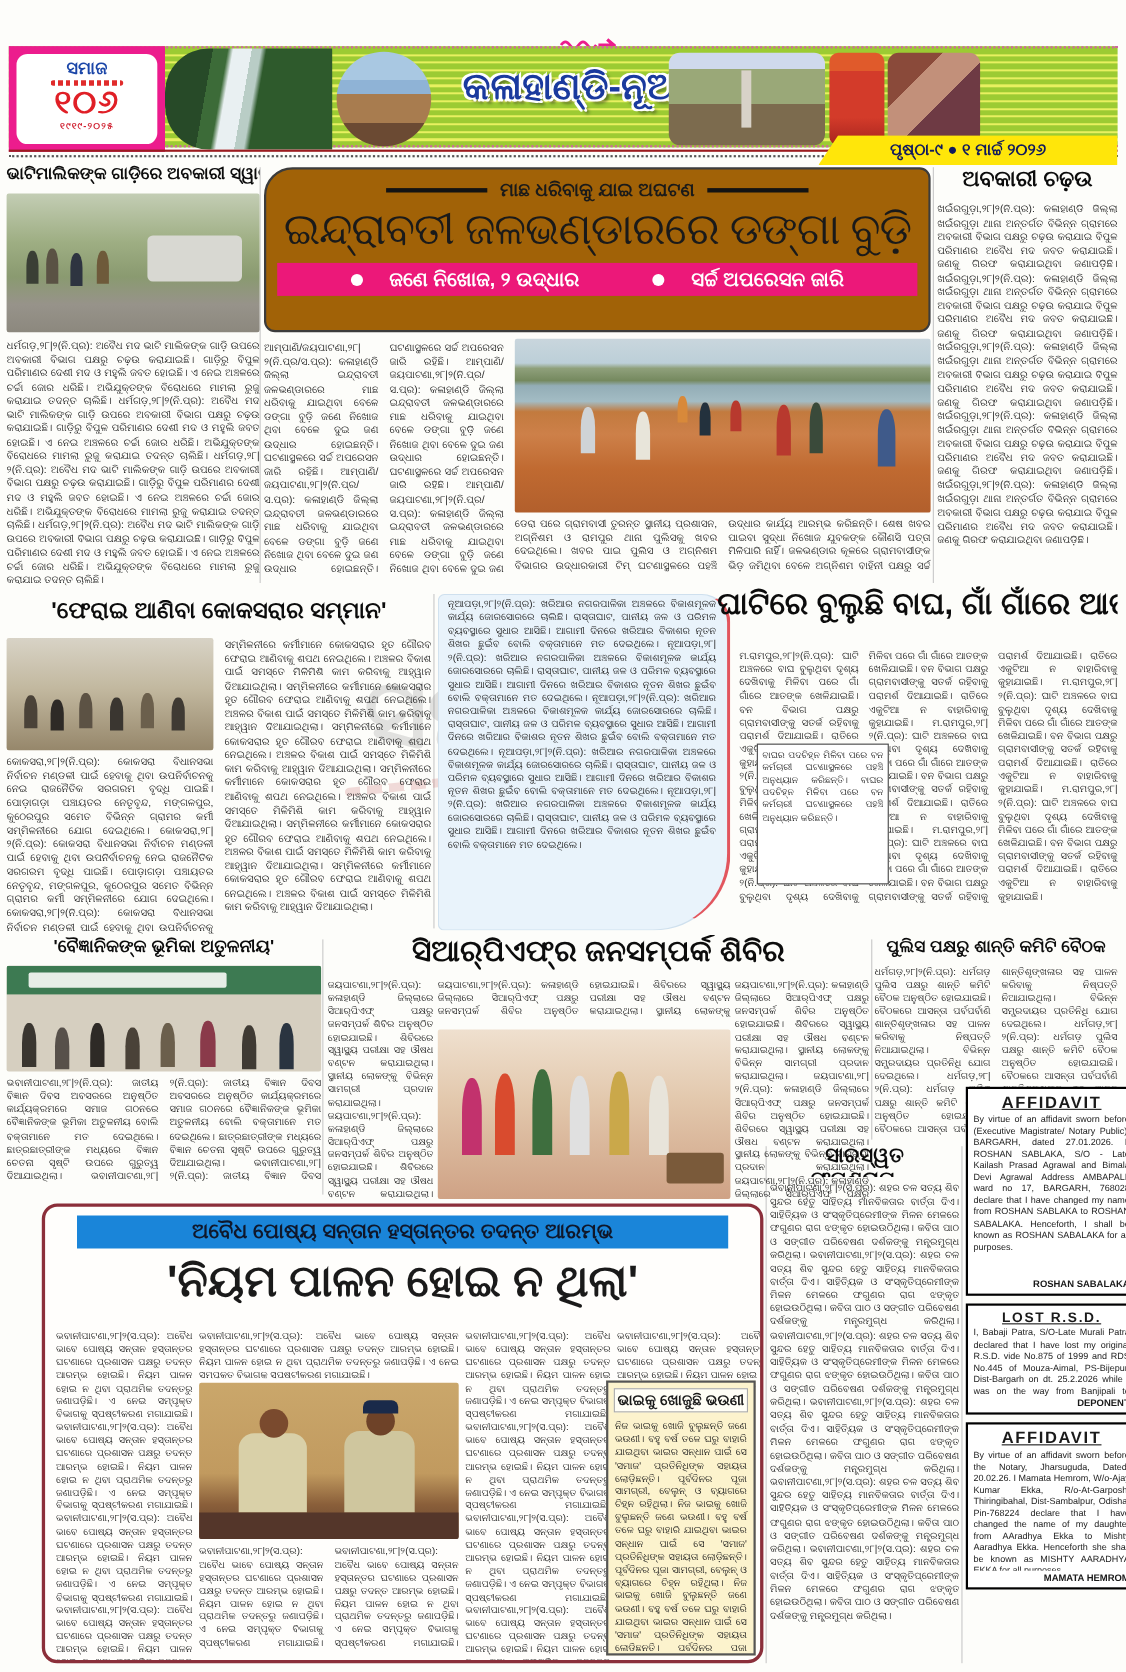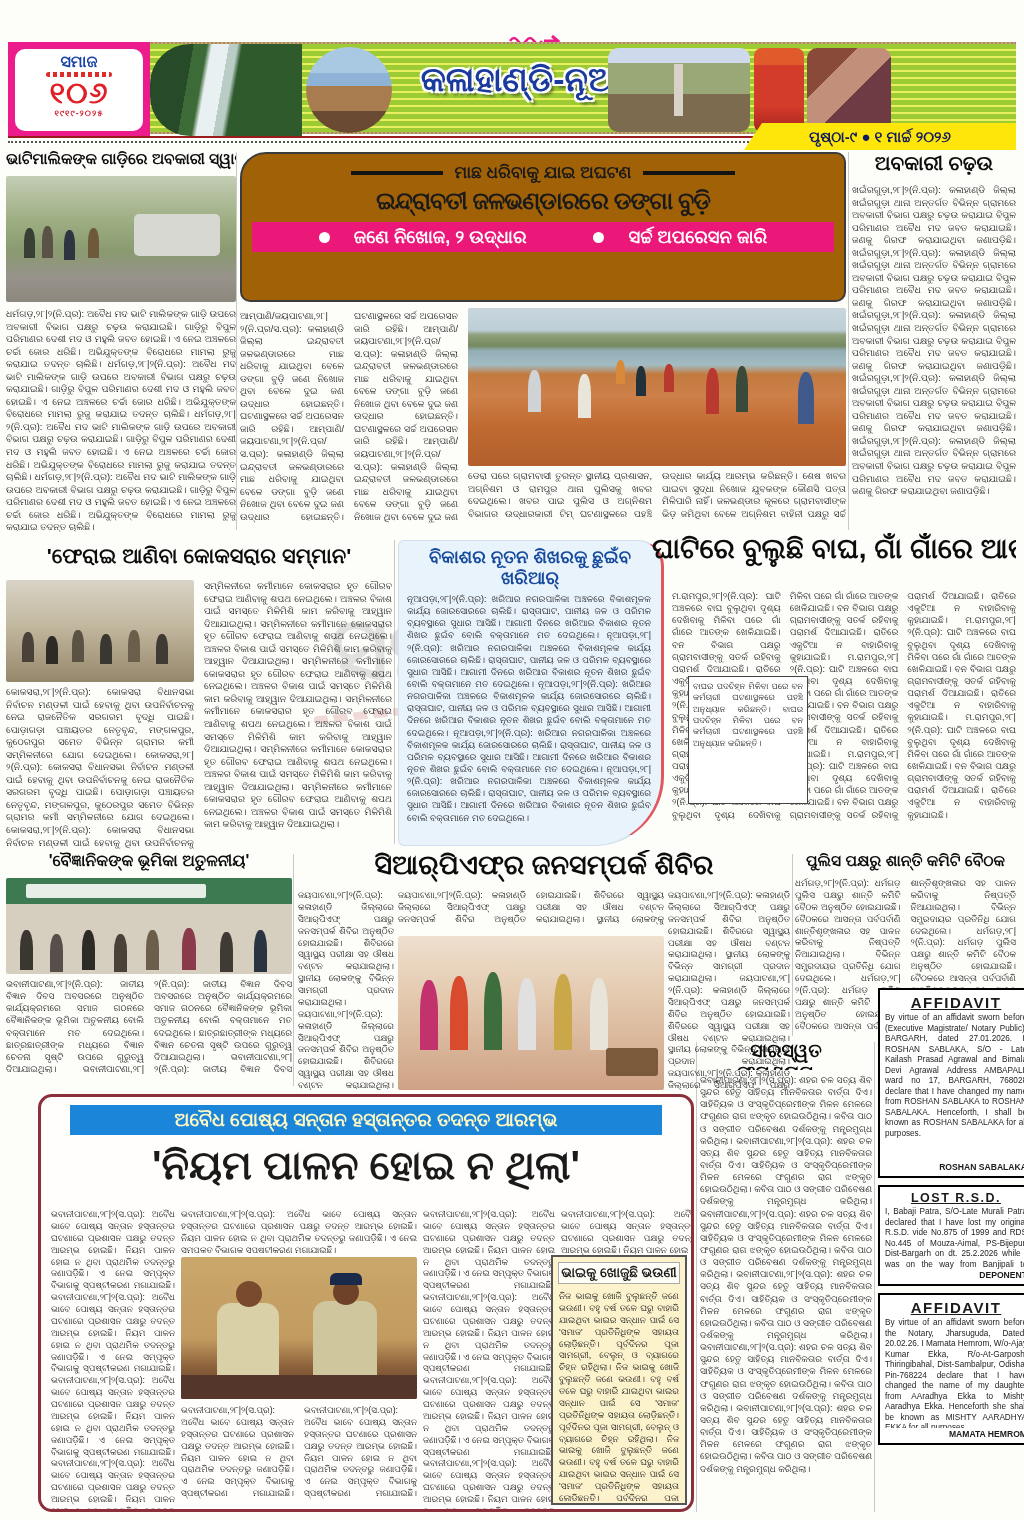--- a/index.html
+++ b/index.html
@@ -33,41 +33,41 @@
     text-align:center; font-weight:bold; font-size:15px; color:#101a5e; line-height:27px}
   #rule-red {left:8px; top:136px; width:1008px; height:2px; background:#9b1b1f}
   #rule-dotted {left:8px; top:141px; width:1008px; height:0; border-top:2px dotted #555}
 
   
   #hbox {position:absolute; left:0; top:0; width:606px; height:150px; background:#a16207;
     border:2px solid #3c3c3c; border-radius:26px 10px 10px 10px; padding-top:9px; overflow:hidden}
   .kicker-row {display:flex; align-items:center; justify-content:center; gap:12px}
   .kline {flex:0 0 92px; height:4px; background:#131313}
   #kicker {font-size:17px; font-weight:bold}
-  #main-headline {font-size:24px; font-weight:bold; text-align:center; letter-spacing:-1px; margin-top:4px; white-space:nowrap}
+  #main-headline {font-size:40px; font-weight:normal; text-align:center; letter-spacing:-1px; margin-top:4px; white-space:nowrap}
   #strip {margin:7px 10px 0; background:#ec1879; height:30px; display:flex; align-items:center;
     justify-content:space-evenly; color:#fff; font-size:18px; font-weight:bold}
   .strip-item {display:flex; align-items:center; gap:24px}
   .wdot {width:11px; height:11px; border-radius:50%; background:#fff; display:inline-block}
 
   
   #art-khariar {background:#e9f3fb; border:1px solid #cfe0ee; border-right:3px solid #e2565e;
     border-radius:6px 26px 70px 6px; overflow:hidden}
   #khariar-h {font-size:18px; font-weight:bold; color:#15499c; text-align:center; padding:6px 4px 2px}
 
   
   .legal-box {border:2px solid #000; background:#fff; padding:4px 5px; margin-bottom:7px; overflow:hidden}
   .legal-title {text-align:center; font-weight:bold; letter-spacing:1.5px; text-decoration:underline}
   .legal-body {font-size:8.2px; line-height:1.28; text-align:justify; color:#222; margin-top:2px}
   .legal-sig {text-align:right; font-weight:bold; font-size:8.6px; margin-top:1px}
 
   
   #bottom-box {left:38px; top:1094px; width:656px; height:418px; border:3px solid #8b2f3a;
     border-radius:14px; background:#fffefc; overflow:hidden}
-  #bottom-banner {margin:8px auto 0; width:592px; height:30px; background:#1a85d9; color:#fef9c3;
+  #bottom-banner {margin:8px auto 0; width:592px; height:30px; background:#1a85d9; color:#0f172a;
     font-size:19px; font-weight:bold; text-align:center; line-height:30px}
   #bottom-headline {font-size:40px; font-weight:bold; text-align:center; margin-top:8px; white-space:nowrap}
   #ybox {position:absolute; left:510px; top:158px; width:136px; bottom:4px; border:2px solid #555; background:#fcf3cd}
   #ybox-title {background:#fffef6; border:1px solid #aaa; margin:5px; text-align:center;
     font-weight:bold; font-size:13.5px; padding:2px 1px}
   #ybox-body {padding:0 6px 6px; font-size:8.8px; line-height:1.35; text-align:justify; overflow:hidden;
     position:absolute; top:34px; bottom:2px; left:0; right:0}
 
   
   #watermark {left:268px; top:598px; width:330px; height:210px; opacity:.20; pointer-events:none; text-align:center; z-index:0}
@@ -187,21 +187,20 @@
       <div class="fig" style="left:66px;top:50px;width:12px;height:32px;background:#5c5244"></div>
       <div class="fig" style="left:94px;top:54px;width:12px;height:30px;background:#3a3630"></div>
       <div class="fig" style="left:122px;top:50px;width:12px;height:32px;background:#6b5f4c"></div>
       <div class="fig" style="left:150px;top:54px;width:12px;height:30px;background:#3f3a33"></div>
     </div>
     <div class="body-txt abs" style="left:0;top:142px;width:188px;height:164px">କୋକସରା,୨୮|୨(ନି.ପ୍ର): କୋକସରା ବିଧାନସଭା ନିର୍ବାଚନ ମଣ୍ଡଳୀ ପାଇଁ ହେବାକୁ ଥିବା ଉପନିର୍ବାଚନକୁ ନେଇ ରାଜନୈତିକ ସରଗରମ ବୃଦ୍ଧି ପାଇଛି। ପୋଡ଼ାଗଡ଼ା ପଞ୍ଚାୟତର ନେତୃବୃନ୍ଦ, ମଙ୍ଗଳପୁର, କୁଠେରପୁର ସମେତ ବିଭିନ୍ନ ଗ୍ରାମର କର୍ମୀ ସମ୍ମିଳନୀରେ ଯୋଗ ଦେଇଥିଲେ। କୋକସରା,୨୮|୨(ନି.ପ୍ର): କୋକସରା ବିଧାନସଭା ନିର୍ବାଚନ ମଣ୍ଡଳୀ ପାଇଁ ହେବାକୁ ଥିବା ଉପନିର୍ବାଚନକୁ ନେଇ ରାଜନୈତିକ ସରଗରମ ବୃଦ୍ଧି ପାଇଛି। ପୋଡ଼ାଗଡ଼ା ପଞ୍ଚାୟତର ନେତୃବୃନ୍ଦ, ମଙ୍ଗଳପୁର, କୁଠେରପୁର ସମେତ ବିଭିନ୍ନ ଗ୍ରାମର କର୍ମୀ ସମ୍ମିଳନୀରେ ଯୋଗ ଦେଇଥିଲେ। କୋକସରା,୨୮|୨(ନି.ପ୍ର): କୋକସରା ବିଧାନସଭା ନିର୍ବାଚନ ମଣ୍ଡଳୀ ପାଇଁ ହେବାକୁ ଥିବା ଉପନିର୍ବାଚନକୁ ନେଇ ରାଜନୈତିକ ସରଗରମ ବୃଦ୍ଧି ପାଇଛି। ପୋଡ଼ାଗଡ଼ା ପଞ୍ଚାୟତର ନେତୃବୃନ୍ଦ, ମଙ୍ଗଳପୁର, କୁଠେରପୁର ସମେତ ବିଭିନ୍ନ ଗ୍ରାମର କର୍ମୀ ସମ୍ମିଳନୀରେ ଯୋଗ ଦେଇଥିଲେ।</div>
     <div class="body-txt abs" style="left:198px;top:36px;width:188px;height:270px">ସମ୍ମିଳନୀରେ କର୍ମୀମାନେ କୋକସରାର ହୃତ ଗୌରବ ଫେରାଇ ଆଣିବାକୁ ଶପଥ ନେଇଥିଲେ। ଅଞ୍ଚଳର ବିକାଶ ପାଇଁ ସମସ୍ତେ ମିଳିମିଶି କାମ କରିବାକୁ ଆହ୍ୱାନ ଦିଆଯାଇଥିଲା। ସମ୍ମିଳନୀରେ କର୍ମୀମାନେ କୋକସରାର ହୃତ ଗୌରବ ଫେରାଇ ଆଣିବାକୁ ଶପଥ ନେଇଥିଲେ। ଅଞ୍ଚଳର ବିକାଶ ପାଇଁ ସମସ୍ତେ ମିଳିମିଶି କାମ କରିବାକୁ ଆହ୍ୱାନ ଦିଆଯାଇଥିଲା। ସମ୍ମିଳନୀରେ କର୍ମୀମାନେ କୋକସରାର ହୃତ ଗୌରବ ଫେରାଇ ଆଣିବାକୁ ଶପଥ ନେଇଥିଲେ। ଅଞ୍ଚଳର ବିକାଶ ପାଇଁ ସମସ୍ତେ ମିଳିମିଶି କାମ କରିବାକୁ ଆହ୍ୱାନ ଦିଆଯାଇଥିଲା। ସମ୍ମିଳନୀରେ କର୍ମୀମାନେ କୋକସରାର ହୃତ ଗୌରବ ଫେରାଇ ଆଣିବାକୁ ଶପଥ ନେଇଥିଲେ। ଅଞ୍ଚଳର ବିକାଶ ପାଇଁ ସମସ୍ତେ ମିଳିମିଶି କାମ କରିବାକୁ ଆହ୍ୱାନ ଦିଆଯାଇଥିଲା। ସମ୍ମିଳନୀରେ କର୍ମୀମାନେ କୋକସରାର ହୃତ ଗୌରବ ଫେରାଇ ଆଣିବାକୁ ଶପଥ ନେଇଥିଲେ। ଅଞ୍ଚଳର ବିକାଶ ପାଇଁ ସମସ୍ତେ ମିଳିମିଶି କାମ କରିବାକୁ ଆହ୍ୱାନ ଦିଆଯାଇଥିଲା। ସମ୍ମିଳନୀରେ କର୍ମୀମାନେ କୋକସରାର ହୃତ ଗୌରବ ଫେରାଇ ଆଣିବାକୁ ଶପଥ ନେଇଥିଲେ। ଅଞ୍ଚଳର ବିକାଶ ପାଇଁ ସମସ୍ତେ ମିଳିମିଶି କାମ କରିବାକୁ ଆହ୍ୱାନ ଦିଆଯାଇଥିଲା।</div>
   </div>
 
   <div class="abs" id="art-khariar" style="left:398px;top:540px;width:266px;height:306px">
-    <div id="khariar-h">ବିକାଶର ନୂତନ ଶିଖରକୁ ଛୁଇଁବ ଖରିଆର୍</div>
     <div class="body-txt" style="padding:2px 10px 6px 8px;height:262px;font-size:9px">ନୂଆପଡ଼ା,୨୮|୨(ନି.ପ୍ର): ଖରିଆର ନଗରପାଳିକା ଅଞ୍ଚଳରେ ବିକାଶମୂଳକ କାର୍ଯ୍ୟ ଜୋରସୋରରେ ଚାଲିଛି। ରାସ୍ତାଘାଟ, ପାନୀୟ ଜଳ ଓ ପରିମଳ ବ୍ୟବସ୍ଥାରେ ସୁଧାର ଆସିଛି। ଆଗାମୀ ଦିନରେ ଖରିଆର ବିକାଶର ନୂତନ ଶିଖର ଛୁଇଁବ ବୋଲି ବକ୍ତାମାନେ ମତ ଦେଇଥିଲେ। ନୂଆପଡ଼ା,୨୮|୨(ନି.ପ୍ର): ଖରିଆର ନଗରପାଳିକା ଅଞ୍ଚଳରେ ବିକାଶମୂଳକ କାର୍ଯ୍ୟ ଜୋରସୋରରେ ଚାଲିଛି। ରାସ୍ତାଘାଟ, ପାନୀୟ ଜଳ ଓ ପରିମଳ ବ୍ୟବସ୍ଥାରେ ସୁଧାର ଆସିଛି। ଆଗାମୀ ଦିନରେ ଖରିଆର ବିକାଶର ନୂତନ ଶିଖର ଛୁଇଁବ ବୋଲି ବକ୍ତାମାନେ ମତ ଦେଇଥିଲେ। ନୂଆପଡ଼ା,୨୮|୨(ନି.ପ୍ର): ଖରିଆର ନଗରପାଳିକା ଅଞ୍ଚଳରେ ବିକାଶମୂଳକ କାର୍ଯ୍ୟ ଜୋରସୋରରେ ଚାଲିଛି। ରାସ୍ତାଘାଟ, ପାନୀୟ ଜଳ ଓ ପରିମଳ ବ୍ୟବସ୍ଥାରେ ସୁଧାର ଆସିଛି। ଆଗାମୀ ଦିନରେ ଖରିଆର ବିକାଶର ନୂତନ ଶିଖର ଛୁଇଁବ ବୋଲି ବକ୍ତାମାନେ ମତ ଦେଇଥିଲେ। ନୂଆପଡ଼ା,୨୮|୨(ନି.ପ୍ର): ଖରିଆର ନଗରପାଳିକା ଅଞ୍ଚଳରେ ବିକାଶମୂଳକ କାର୍ଯ୍ୟ ଜୋରସୋରରେ ଚାଲିଛି। ରାସ୍ତାଘାଟ, ପାନୀୟ ଜଳ ଓ ପରିମଳ ବ୍ୟବସ୍ଥାରେ ସୁଧାର ଆସିଛି। ଆଗାମୀ ଦିନରେ ଖରିଆର ବିକାଶର ନୂତନ ଶିଖର ଛୁଇଁବ ବୋଲି ବକ୍ତାମାନେ ମତ ଦେଇଥିଲେ। ନୂଆପଡ଼ା,୨୮|୨(ନି.ପ୍ର): ଖରିଆର ନଗରପାଳିକା ଅଞ୍ଚଳରେ ବିକାଶମୂଳକ କାର୍ଯ୍ୟ ଜୋରସୋରରେ ଚାଲିଛି। ରାସ୍ତାଘାଟ, ପାନୀୟ ଜଳ ଓ ପରିମଳ ବ୍ୟବସ୍ଥାରେ ସୁଧାର ଆସିଛି। ଆଗାମୀ ଦିନରେ ଖରିଆର ବିକାଶର ନୂତନ ଶିଖର ଛୁଇଁବ ବୋଲି ବକ୍ତାମାନେ ମତ ଦେଇଥିଲେ।</div>
   </div>
 
   <div class="abs hd" style="left:652px;top:533px;width:364px;height:34px;font-size:28px;white-space:nowrap">ଘାଟିରେ ବୁଲୁଛି ବାଘ, ଗାଁ ଗାଁରେ ଆତଙ୍କ</div>
   <div class="abs body-txt cols3" style="left:672px;top:590px;width:344px;height:256px;font-size:9px">ମ.ରାମପୁର,୨୮|୨(ନି.ପ୍ର): ଘାଟି ଅଞ୍ଚଳରେ ବାଘ ବୁଲୁଥିବା ଦୃଶ୍ୟ ଦେଖିବାକୁ ମିଳିବା ପରେ ଗାଁ ଗାଁରେ ଆତଙ୍କ ଖେଳିଯାଇଛି। ବନ ବିଭାଗ ପକ୍ଷରୁ ଗ୍ରାମବାସୀଙ୍କୁ ସତର୍କ ରହିବାକୁ ପରାମର୍ଶ ଦିଆଯାଇଛି। ରାତିରେ ଏକୁଟିଆ ନ ବାହାରିବାକୁ କୁହାଯାଇଛି। ମ.ରାମପୁର,୨୮|୨(ନି.ପ୍ର): ଘାଟି ଅଞ୍ଚଳରେ ବାଘ ବୁଲୁଥିବା ଦୃଶ୍ୟ ଦେଖିବାକୁ ମିଳିବା ପରେ ଗାଁ ଗାଁରେ ଆତଙ୍କ ଖେଳିଯାଇଛି। ବନ ବିଭାଗ ପକ୍ଷରୁ ଗ୍ରାମବାସୀଙ୍କୁ ସତର୍କ ରହିବାକୁ ପରାମର୍ଶ ଦିଆଯାଇଛି। ରାତିରେ ଏକୁଟିଆ ନ ବାହାରିବାକୁ କୁହାଯାଇଛି। ମ.ରାମପୁର,୨୮|୨(ନି.ପ୍ର): ଘାଟି ଅଞ୍ଚଳରେ ବାଘ ବୁଲୁଥିବା ଦୃଶ୍ୟ ଦେଖିବାକୁ ମିଳିବା ପରେ ଗାଁ ଗାଁରେ ଆତଙ୍କ ଖେଳିଯାଇଛି। ବନ ବିଭାଗ ପକ୍ଷରୁ ଗ୍ରାମବାସୀଙ୍କୁ ସତର୍କ ରହିବାକୁ ପରାମର୍ଶ ଦିଆଯାଇଛି। ରାତିରେ ଏକୁଟିଆ ନ ବାହାରିବାକୁ କୁହାଯାଇଛି। ମ.ରାମପୁର,୨୮|୨(ନି.ପ୍ର): ଘାଟି ଅଞ୍ଚଳରେ ବାଘ ବୁଲୁଥିବା ଦୃଶ୍ୟ ଦେଖିବାକୁ ମିଳିବା ପରେ ଗାଁ ଗାଁରେ ଆତଙ୍କ ଖେଳିଯାଇଛି। ବନ ବିଭାଗ ପକ୍ଷରୁ ଗ୍ରାମବାସୀଙ୍କୁ ସତର୍କ ରହିବାକୁ ପରାମର୍ଶ ଦିଆଯାଇଛି। ରାତିରେ ଏକୁଟିଆ ନ ବାହାରିବାକୁ କୁହାଯାଇଛି। ମ.ରାମପୁର,୨୮|୨(ନି.ପ୍ର): ଘାଟି ଅଞ୍ଚଳରେ ବାଘ ବୁଲୁଥିବା ଦୃଶ୍ୟ ଦେଖିବାକୁ ମିଳିବା ପରେ ଗାଁ ଗାଁରେ ଆତଙ୍କ ଖେଳିଯାଇଛି। ବନ ବିଭାଗ ପକ୍ଷରୁ ଗ୍ରାମବାସୀଙ୍କୁ ସତର୍କ ରହିବାକୁ ପରାମର୍ଶ ଦିଆଯାଇଛି। ରାତିରେ ଏକୁଟିଆ ନ ବାହାରିବାକୁ କୁହାଯାଇଛି। ମ.ରାମପୁର,୨୮|୨(ନି.ପ୍ର): ଘାଟି ଅଞ୍ଚଳରେ ବାଘ ବୁଲୁଥିବା ଦୃଶ୍ୟ ଦେଖିବାକୁ ମିଳିବା ପରେ ଗାଁ ଗାଁରେ ଆତଙ୍କ ଖେଳିଯାଇଛି। ବନ ବିଭାଗ ପକ୍ଷରୁ ଗ୍ରାମବାସୀଙ୍କୁ ସତର୍କ ରହିବାକୁ ପରାମର୍ଶ ଦିଆଯାଇଛି। ରାତିରେ ଏକୁଟିଆ ନ ବାହାରିବାକୁ କୁହାଯାଇଛି। ମ.ରାମପୁର,୨୮|୨(ନି.ପ୍ର): ଘାଟି ଅଞ୍ଚଳରେ ବାଘ ବୁଲୁଥିବା ଦୃଶ୍ୟ ଦେଖିବାକୁ ମିଳିବା ପରେ ଗାଁ ଗାଁରେ ଆତଙ୍କ ଖେଳିଯାଇଛି। ବନ ବିଭାଗ ପକ୍ଷରୁ ଗ୍ରାମବାସୀଙ୍କୁ ସତର୍କ ରହିବାକୁ ପରାମର୍ଶ ଦିଆଯାଇଛି। ରାତିରେ ଏକୁଟିଆ ନ ବାହାରିବାକୁ କୁହାଯାଇଛି।</div>
   <div class="abs" style="left:688px;top:676px;width:120px;height:128px;background:#fff;border:1.5px solid #444;padding:4px;overflow:hidden">
     <div class="body-txt" style="font-size:8.4px;height:90px">ବାଘର ପଦଚିହ୍ନ ମିଳିବା ପରେ ବନ କର୍ମଚାରୀ ଘଟଣାସ୍ଥଳରେ ପହଞ୍ଚି ଅନୁଧ୍ୟାନ କରିଛନ୍ତି। ବାଘର ପଦଚିହ୍ନ ମିଳିବା ପରେ ବନ କର୍ମଚାରୀ ଘଟଣାସ୍ଥଳରେ ପହଞ୍ଚି ଅନୁଧ୍ୟାନ କରିଛନ୍ତି।</div>
   </div>
 
   <div class="abs" style="left:6px;top:852px;width:286px;height:236px">

